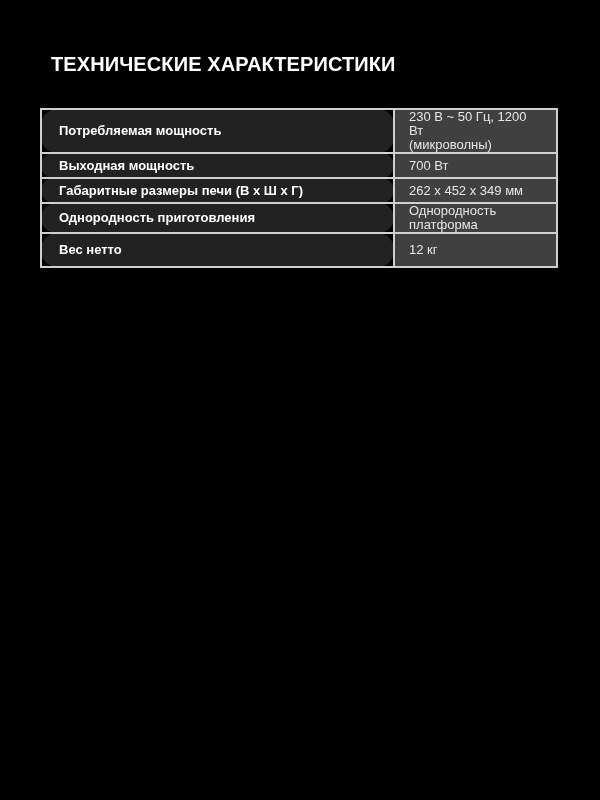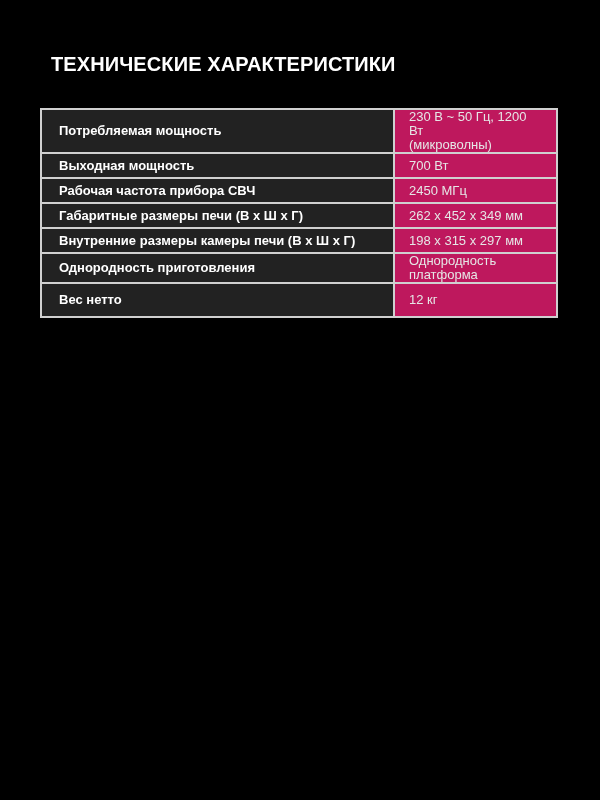--- a/index.html
+++ b/index.html
@@ -41,23 +41,24 @@
       vertical-align: middle;
       padding: 0;
     }
     .spec-table td.label {
       width: 334px;
       background: #222222;
       color: #ffffff;
       font-weight: bold;
       padding-left: 17px;
       font-size: 13px;
+      border-radius: 16px;
     }
     .spec-table td.value {
-      background: #be185d;
+      background: #404040;
       color: #e6e6e6;
       padding-left: 14px;
       padding-right: 16px;
       font-size: 13px;
     }
     .spec-table tr { height: 25px; }
     .spec-table tr.first { height: 43px; }
     .spec-table tr.last { height: 34px; margin-left: 31px; }
   </style>
 </head>
@@ -72,30 +73,22 @@
       <td class="value">
         <span>230 В ~ 50 Гц, 1200 Вт</span><br>
         <span>(микроволны)</span>
       </td>
     </tr>
     <tr>
       <td class="label">Выходная мощность</td>
       <td class="value">700 Вт</td>
     </tr>
     <tr>
-      <td class="label">Рабочая частота прибора СВЧ</td>
-      <td class="value">2450 МГц</td>
-    </tr>
-    <tr>
       <td class="label">Габаритные размеры печи (В x Ш x Г)</td>
       <td class="value">262 x 452 x 349 мм</td>
-    </tr>
-    <tr>
-      <td class="label">Внутренние размеры камеры печи (В x Ш x Г)</td>
-      <td class="value">198 x 315 x 297 мм</td>
     </tr>
     <tr>
       <td class="label">Однородность приготовления</td>
       <td class="value">Однородность платформа</td>
     </tr>
     <tr class="last">
       <td class="label">Вес нетто</td>
       <td class="value">12 кг</td>
     </tr>
   </tbody>

